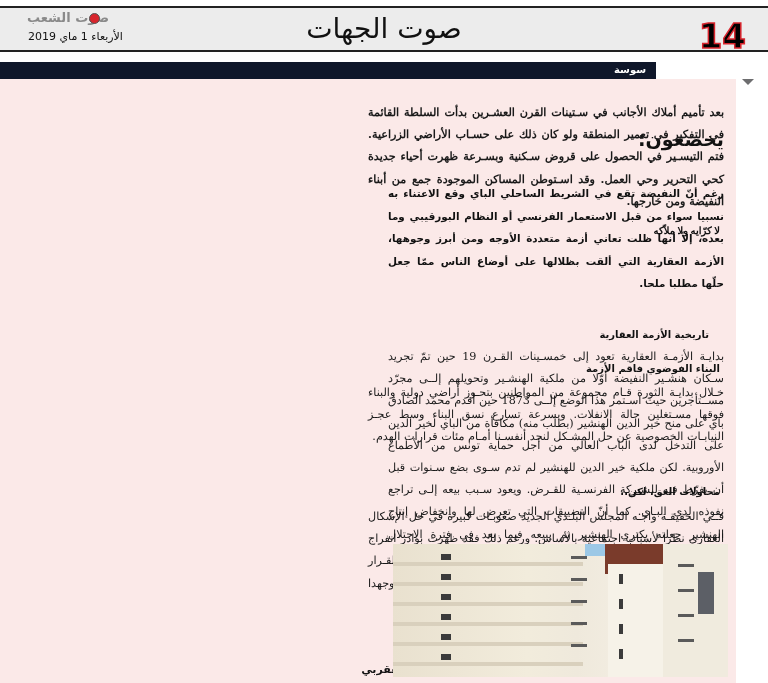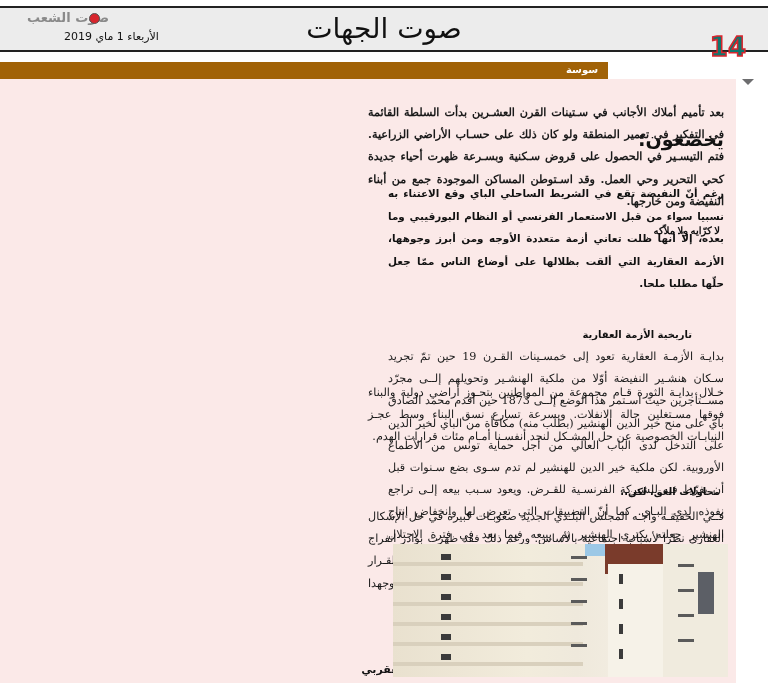--- a/index.html
+++ b/index.html
@@ -5,42 +5,42 @@
   * { box-sizing: border-box; margin: 0; padding: 0; }
   html, body { width: 768px; height: 683px; overflow: hidden; background: #ffffff; }
   body { font-family: "DejaVu Sans", sans-serif; color: #1a1a1a; position: relative; }
 
   
   .masthead {
     position: absolute; left: 0; top: 6px; width: 768px; height: 46px;
     background: #ececec; border-top: 2px solid #222; border-bottom: 2px solid #222;
   }
   .page-number {
-    position: absolute; right: 22px; top: 19px; font-family: "DejaVu Sans", sans-serif;
-    font-size: 26px; font-weight: bold; color: #0f766e; line-height: 40px; direction: ltr;
+    position: absolute; right: 22px; top: 8px; font-family: "DejaVu Sans", sans-serif;
+    font-size: 34px; font-weight: bold; color: #000000; line-height: 40px; direction: ltr;
     -webkit-text-stroke: 1.5px #d8252d;
   }
   .section-title {
     position: absolute; left: 0; right: 0; top: 5px; text-align: center;
     font-family: "DejaVu Sans", sans-serif; font-size: 28px; color: #111; line-height: 32px;
   }
   .brand { position: absolute; left: 22px; top: 2px; width: 140px; height: 40px; direction: rtl; }
   .brand-logo {
     position: absolute; left: 5px; top: 0px; font-size: 13px; color: #8a8a8a;
     letter-spacing: 1px; white-space: nowrap; font-weight: bold;
   }
   .brand-logo-dot {
     position: absolute; left: 67px; top: 3px; width: 11px; height: 11px; border-radius: 50%;
     background: #d8252d; border: 1.5px solid #555;
   }
-  .brand-date { position: absolute; left: 6px; top: 20px; font-size: 11px; color: #111; white-space: nowrap; margin-left: 36px; }
+  .brand-date { position: absolute; left: 6px; top: 20px; font-size: 11px; color: #111; white-space: nowrap; }
 
   
   .category-bar {
-    position: absolute; left: 0; top: 62px; width: 608px; height: 17px; background: #a16207;
+    position: absolute; left: 0; top: 62px; width: 656px; height: 17px; background: #0f172a;
   }
   .category-label {
     position: absolute; right: 10px; top: 1px; font-size: 10px; font-weight: bold; color: #fff; line-height: 14px;
   }
   .category-notch {
     position: absolute; right: 14px; top: 79px; width: 0; height: 0;
     border-left: 6px solid transparent; border-right: 6px solid transparent; border-top: 6px solid #6d6d6f;
   }
 
   
@@ -50,21 +50,21 @@
     position: absolute; right: 12px; top: 48px; font-size: 19px; font-weight: bold; color: #111; line-height: 24px;
   }
   .headline-main {
     position: absolute; right: 108px; top: 75px; font-size: 21px; font-weight: bold; color: #d42a33; line-height: 28px;
   }
   .lead {
     position: absolute; right: 12px; top: 103px; width: 336px; font-size: 10.4px; font-weight: bold;
     line-height: 22.5px; color: #111; text-align: justify; text-align-last: right;
   }
   .subhead { font-size: 10px; font-weight: bold; color: #111; }
-  .sub1 { position: absolute; right: 44px; top: 248px; line-height: 16px; }
+  .sub1 { position: absolute; right: 27px; top: 248px; line-height: 16px; }
   .body-text { font-family: "DejaVu Serif", serif; font-size: 11.2px; line-height: 22.2px; color: #1a1a1a; }
   .para-right1 { position: absolute; right: 12px; top: 267px; width: 336px; }
 
   .photo-caption { position: absolute; right: 26px; top: 519px; font-size: 11px; font-weight: bold; color: #111; line-height: 16px; }
   .photo {
     position: absolute; left: 393px; top: 544px; width: 335px; height: 133px;
     background: linear-gradient(90deg, #e9e1cf 0%, #f2ecdc 40%, #efe9dc 55%, #f4efe4 75%, #e6dfd0 100%);
     overflow: hidden;
   }
   .photo .sky { position: absolute; left: 192px; top: 0; width: 22px; height: 12px; background: #9cc8e6; }
@@ -109,20 +109,21 @@
 
   <div class="subhead sub1">تاريخية الأزمة العقارية</div>
   <div class="body-text para-right1" style="text-align:justify;text-align-last:right;">بدايـة الأزمـة العقارية تعود إلى خمسـينات القـرن 19 حين تمّ تجريد سـكان هنشـير النفيضة أوّلا من ملكية الهنشـير وتحويلهم إلــى مجرّد مســتأجرين حيث اسـتمر هذا الوضع إلــى 1873 حين أقدم محمد الصادق باي على منح خير الدين الهنشير (بطلب منه) مكافأة من الباي لخير الدين على التدخل لدى الباب العالي من أجل حماية تونس من الأطماع الأوروبية. لكن ملكية خير الدين للهنشير لم تدم سـوى بضع سـنوات قبل أن يفرّط فيه للشـركة الفرنسـية للقـرض. ويعود سـبب بيعه إلـى تراجع نفوذه لدى البـاي. كما أنّ التضييقات التي تعرض لها وانخفاض إنتاج الهنشير جعلته يكتري الهنشير ثم يبيعه فيما بعد في فترة الاحتلال الفرنسي.</div>
 
   <div class="photo-caption">تطور عمراني متسارع</div>
 
   <div class="body-text para-l1" style="text-align:justify;text-align-last:right;">بعد تأميم أملاك الأجانب في سـتينات القرن العشـرين بدأت السلطة القائمة في التفكير في تعمير المنطقة ولو كان ذلك على حسـاب الأراضي الزراعية. فتم التيسـير في الحصول على قروض سـكنية وبسـرعة ظهرت أحياء جديدة كحي التحرير وحي العمل. وقد اسـتوطن المساكن الموجودة جمع من أبناء النفيضة ومن خارجها.</div>
 
   <div class="subhead sub-l1">لا كرّايه ولا ملاّكه</div>
 
+  <div class="subhead sub-l2">البناء الفوضوي فاقم الأزمة</div>
   <div class="body-text para-l3" style="text-align:justify;text-align-last:right;">خـلال بدايـة الثورة قـام مجموعة من المواطنين بتحـوز أراضي دولية والبناء فوقها مسـتغلين حالة الانفلات. وبسرعة تسارع نسق البناء وسط عجـز النيابـات الخصوصية عن حل المشـكل لنجد أنفسـنا أمـام مئات قرارات الهدم.</div>
 
   <div class="subhead sub-l3">محاولات العق، لكن..</div>
   <div class="body-text para-l4" style="text-align:justify;text-align-last:right;">فــي الحقيقـة واجـه المجلس البلـدي الجديد صعوبـات كبيرة في حل الإشكال العقاري نظرا لأسباب اجتماعية بالأساس. ورغم ذلك فقد ظهرت بوادر انفراج من خلال تخصيص مقاسم بمنطقتي القرنة وطريق القيروان. لكـن هذا القـرار يبقى غير كاف لأنّ حل الأزمة العقارية بالنفيضة يتطلب إرادة سياسـية وجهدا وطنيا تشـاركيا دون إقصاء أو إملاءات أو حلول مسقطة.</div>
 
   <div class="author">أمير العقربي</div>
 </div>
 
 <div class="category-notch"></div>
 

